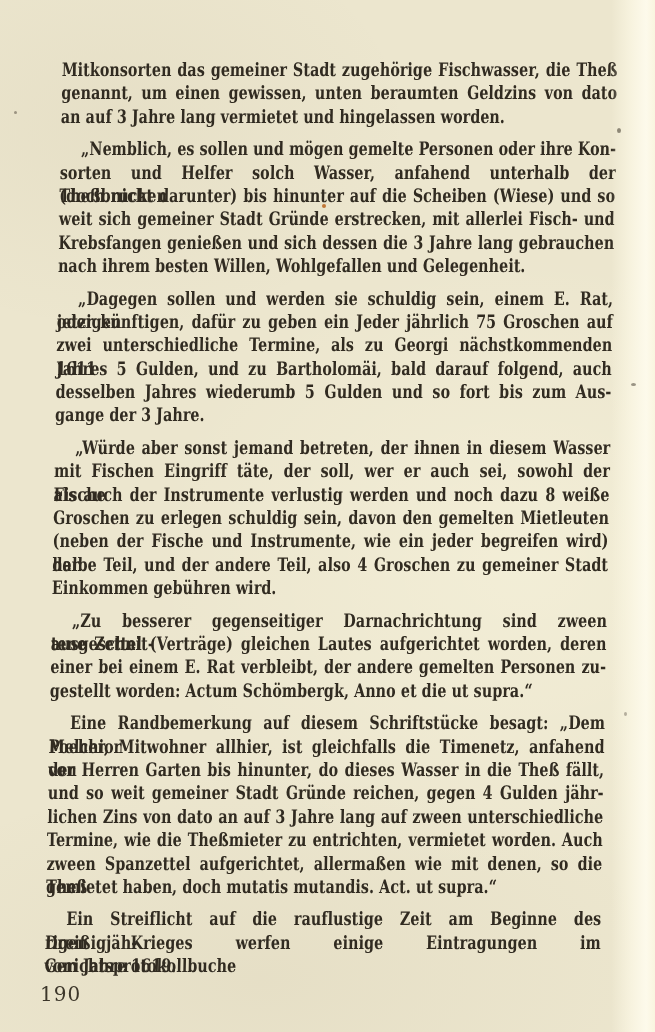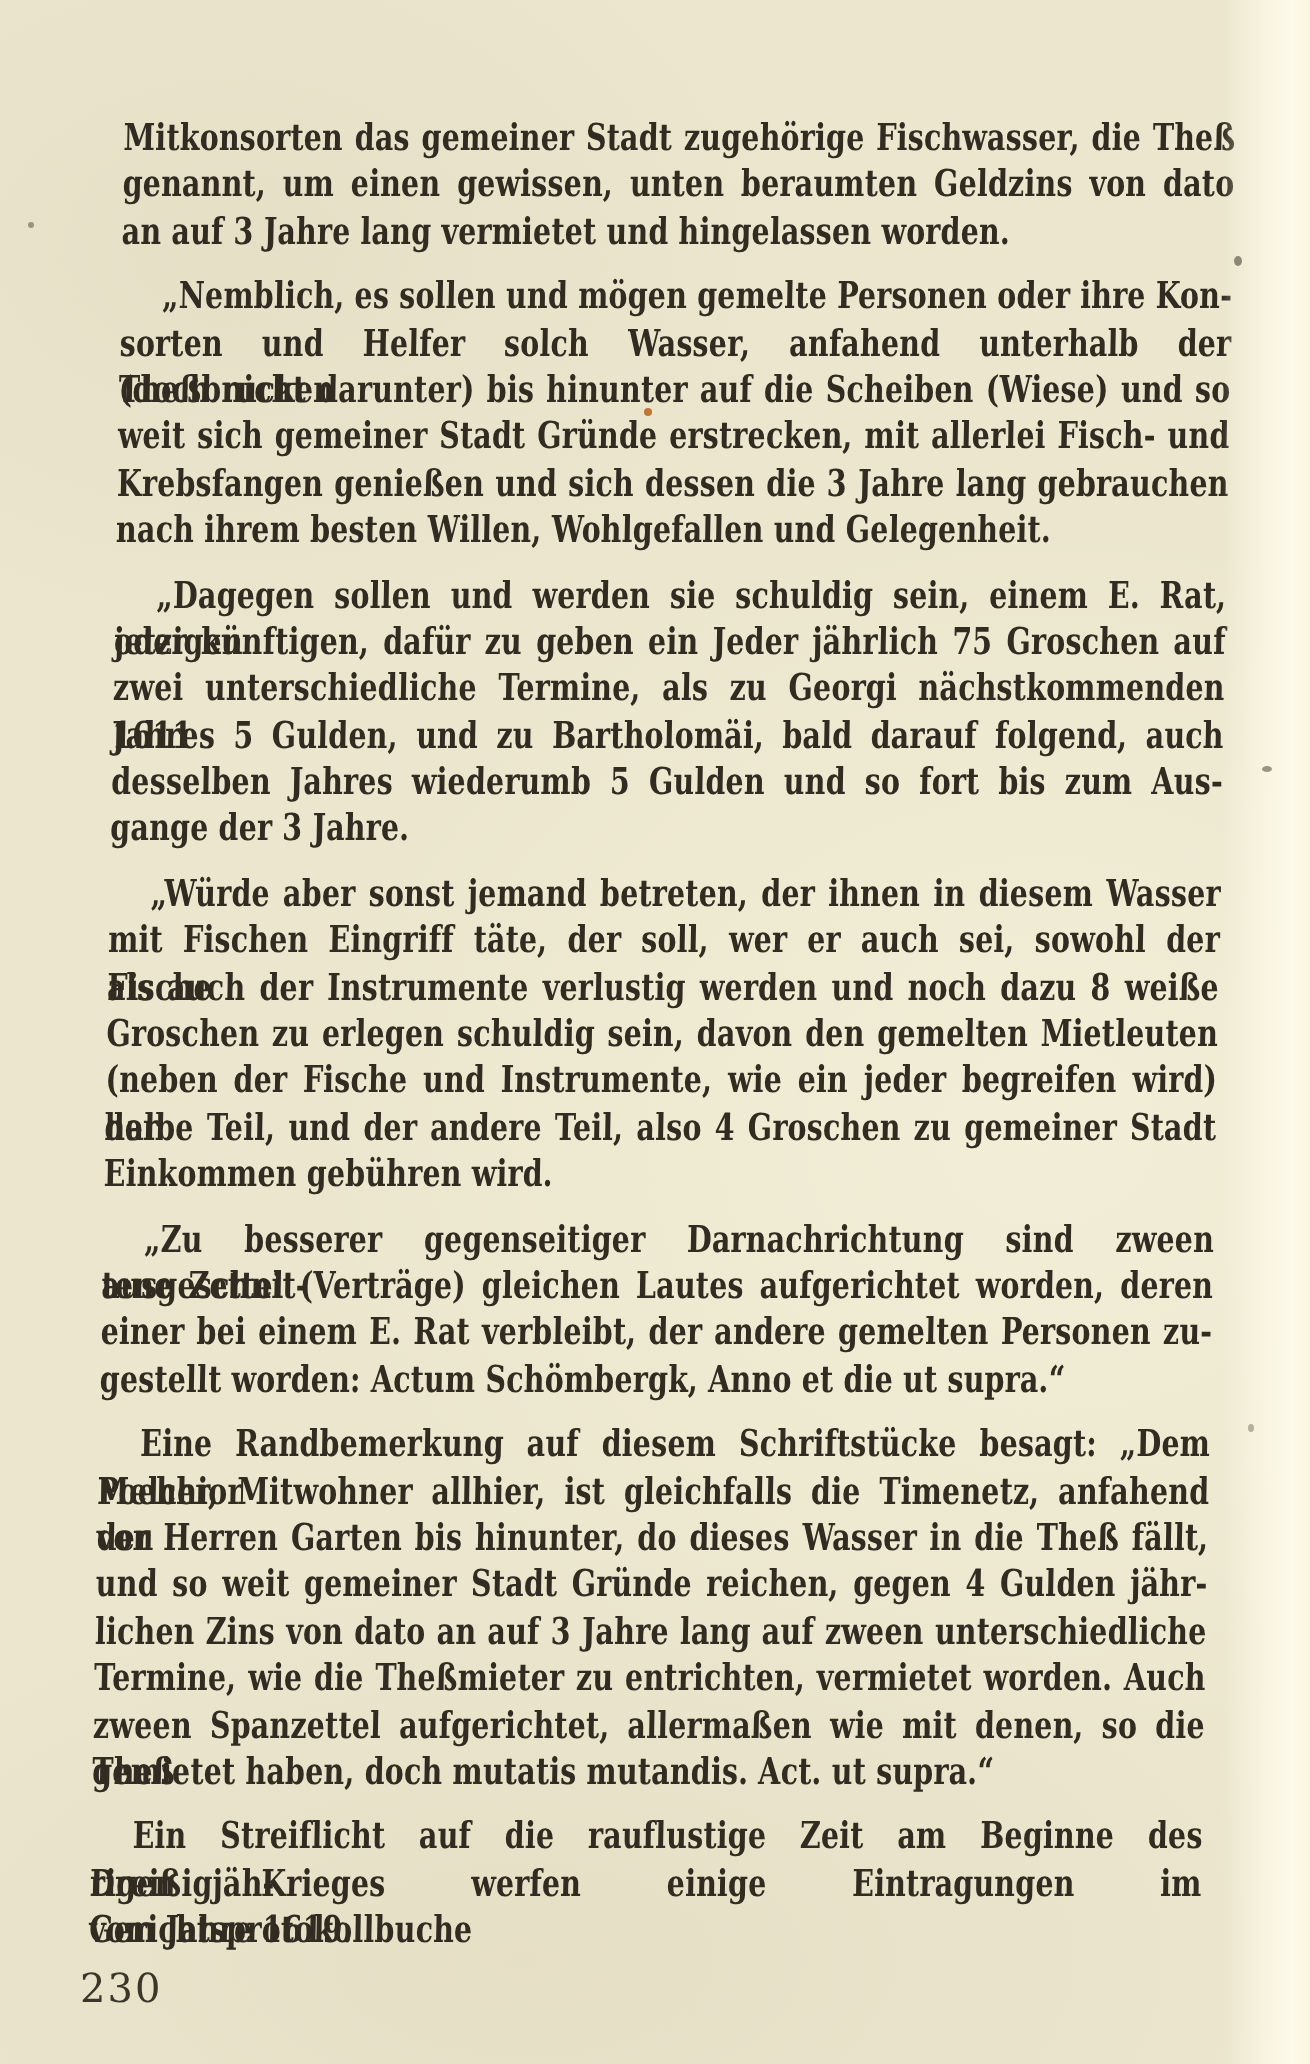--- a/index.html
+++ b/index.html
@@ -134,20 +134,20 @@
         <div class="line">Termine, wie die Theßmieter zu entrichten, vermietet worden.  Auch</div>
         <div class="line">zween Spanzettel aufgerichtet, allermaßen wie mit denen, so die Theß</div>
         <div class="line last">gemietet haben, doch mutatis mutandis.  Act. ut supra.“</div>
       </div>
       <div class="para indent">
         <div class="line">Ein Streiflicht auf die rauflustige Zeit am Beginne des Dreißigjäh-</div>
         <div class="line">rigen Krieges werfen einige Eintragungen im Gerichtsprotokollbuche</div>
         <div class="line last">vom Jahre 1619.</div>
       </div>
     </div>
-  <div class="page-number">230</div>
+  <div class="page-number">190</div>
   <div class="edge-highlight"></div>
   <div class="speck s1"></div>
   <div class="speck s2"></div>
   <div class="speck s3"></div>
   <div class="speck s4"></div>
   <div class="speck s5"></div>
 </div>
 
 </body></html>

